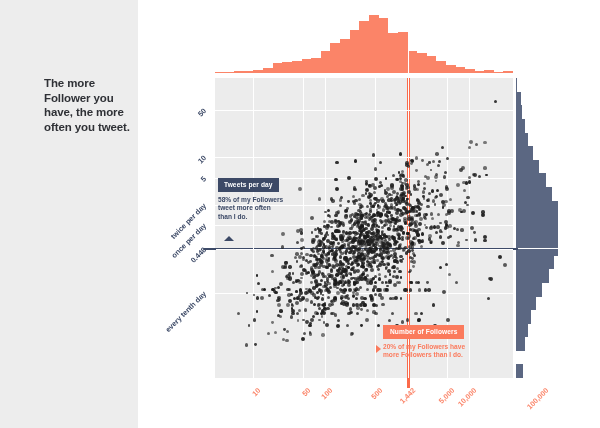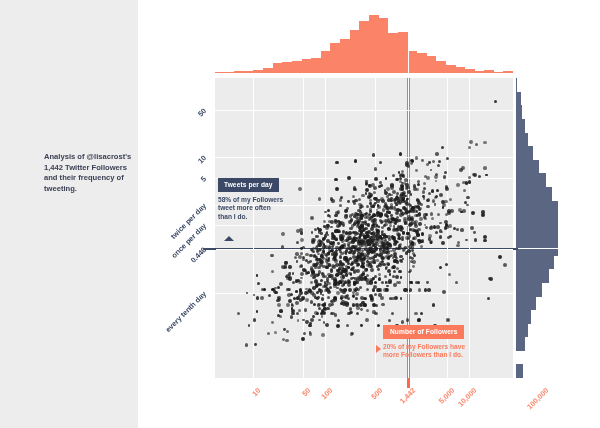--- a/index.html
+++ b/index.html
@@ -244,21 +244,21 @@
     white-space: nowrap;
     transform: rotate(-45deg);
     transform-origin: 100% 0%;
     text-align: right;
   }
 </style>
 </head>
 <body>
 
 <div id="left-panel">
-  <div id="subhead">Analysis of @lisacrost's 1,442 Twitter Followers and their frequency of tweeting.</div>
+  <div id="headline">The more Follower you have, the more often you tweet.</div>
 </div>
 
 <div id="figure">
 
   <div id="top-hist">
       <div class="bar" style="left: 0px; width: 10.01px; height: 1px;"></div>
       <div class="bar" style="left: 9.61px; width: 10.01px; height: 1px;"></div>
       <div class="bar" style="left: 19.23px; width: 10.01px; height: 2px;"></div>
       <div class="bar" style="left: 28.84px; width: 10.01px; height: 2px;"></div>
       <div class="bar" style="left: 38.45px; width: 10.01px; height: 3px;"></div>

